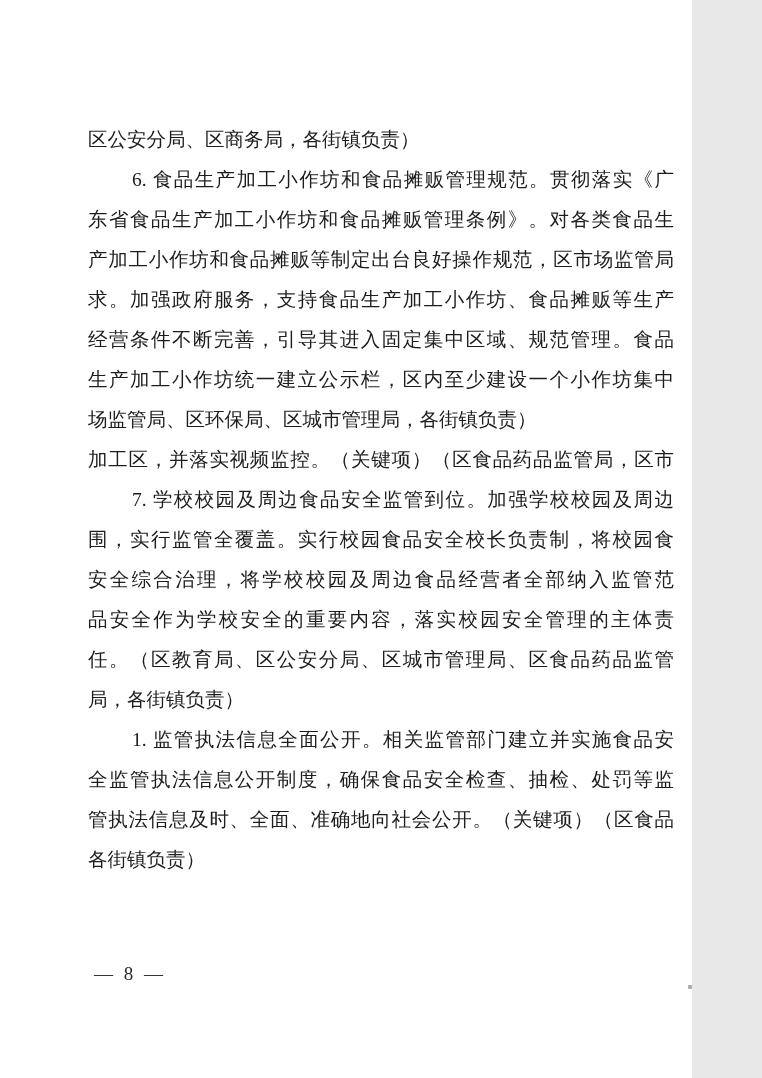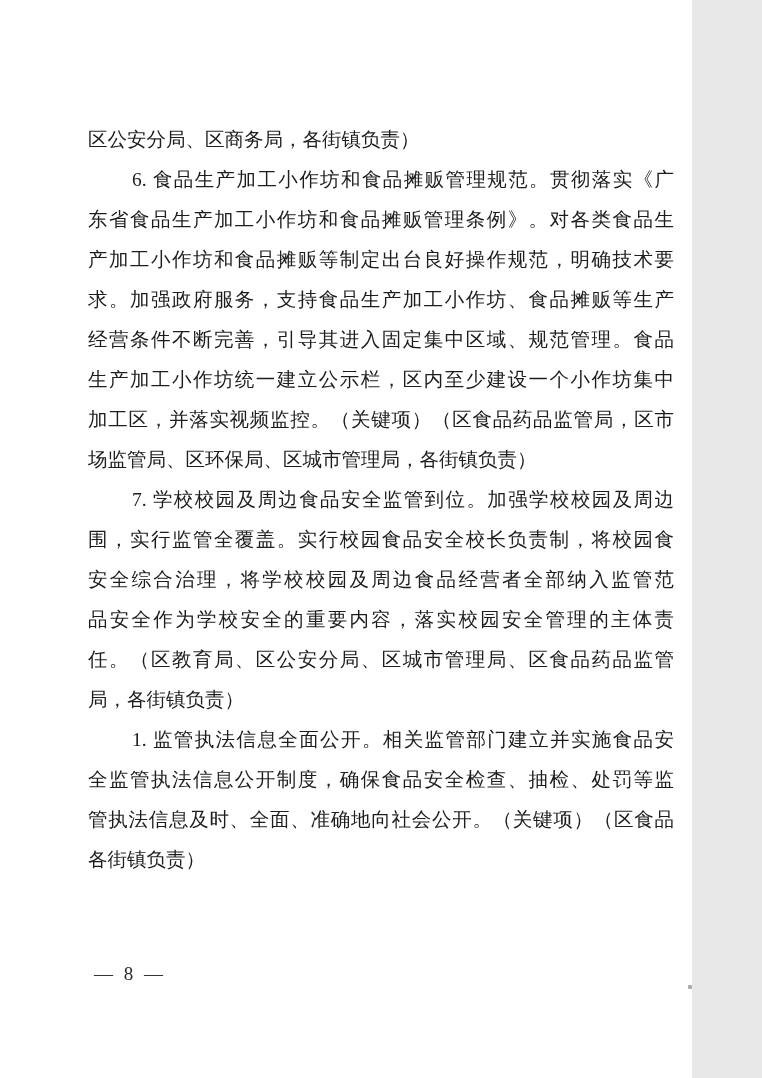--- a/index.html
+++ b/index.html
@@ -65,26 +65,26 @@
 </style>
 </head>
 <body>
 
 <div class="page">
 
   <div class="textblock">
     <div class="line end">区公安分局、区商务局，各街镇负责）</div>
     <div class="line fill indent">6. 食品生产加工小作坊和食品摊贩管理规范。贯彻落实《广</div>
     <div class="line fill">东省食品生产加工小作坊和食品摊贩管理条例》。对各类食品生</div>
-    <div class="line fill">产加工小作坊和食品摊贩等制定出台良好操作规范，明确技术要</div>
+    <div class="line fill">产加工小作坊和食品摊贩等制定出台良好操作规范，区市场监管局</div>
     <div class="line fill">求。加强政府服务，支持食品生产加工小作坊、食品摊贩等生产</div>
     <div class="line fill">经营条件不断完善，引导其进入固定集中区域、规范管理。食品</div>
     <div class="line fill">生产加工小作坊统一建立公示栏，区内至少建设一个小作坊集中</div>
+    <div class="line end">场监管局、区环保局、区城市管理局，各街镇负责）</div>
     <div class="line fill">加工区，并落实视频监控。（关键项）（区食品药品监管局，区市</div>
-    <div class="line end">场监管局、区环保局、区城市管理局，各街镇负责）</div>
     <div class="line fill indent">7. 学校校园及周边食品安全监管到位。加强学校校园及周边</div>
     <div class="line fill">围，实行监管全覆盖。实行校园食品安全校长负责制，将校园食</div>
     <div class="line fill">安全综合治理，将学校校园及周边食品经营者全部纳入监管范</div>
     <div class="line fill">品安全作为学校安全的重要内容，落实校园安全管理的主体责</div>
     <div class="line fill">任。（区教育局、区公安分局、区城市管理局、区食品药品监管</div>
     <div class="line end">局，各街镇负责）</div>
     <div class="line fill indent">1. 监管执法信息全面公开。相关监管部门建立并实施食品安</div>
     <div class="line fill">全监管执法信息公开制度，确保食品安全检查、抽检、处罚等监</div>
     <div class="line fill">管执法信息及时、全面、准确地向社会公开。（关键项）（区食品</div>
     <div class="line end">各街镇负责）</div>

